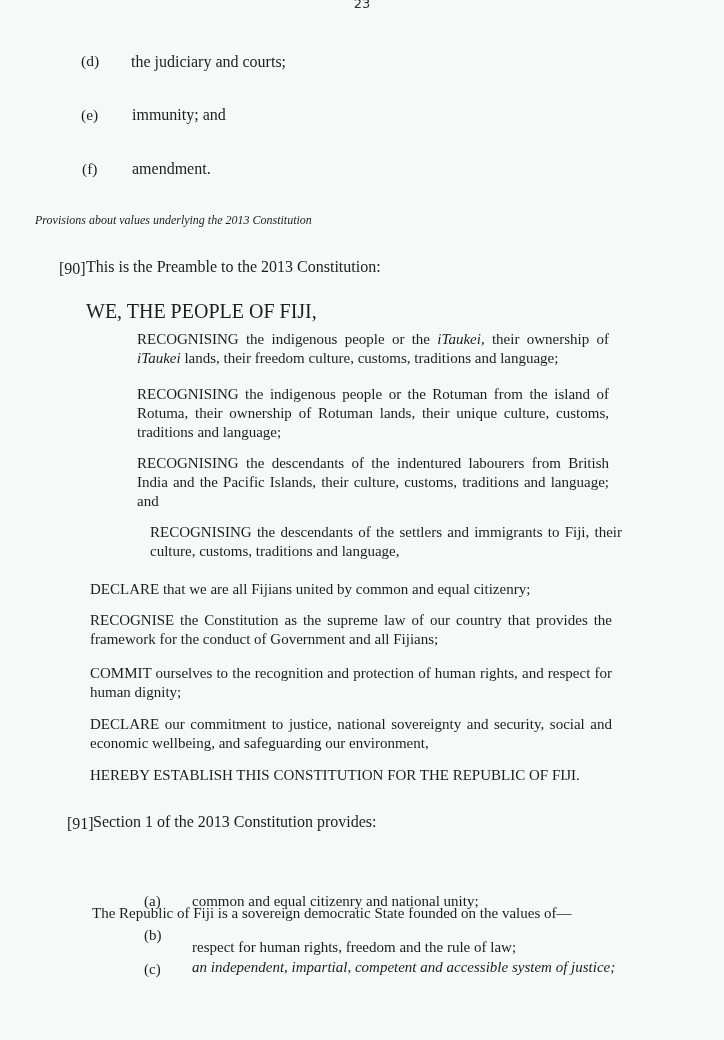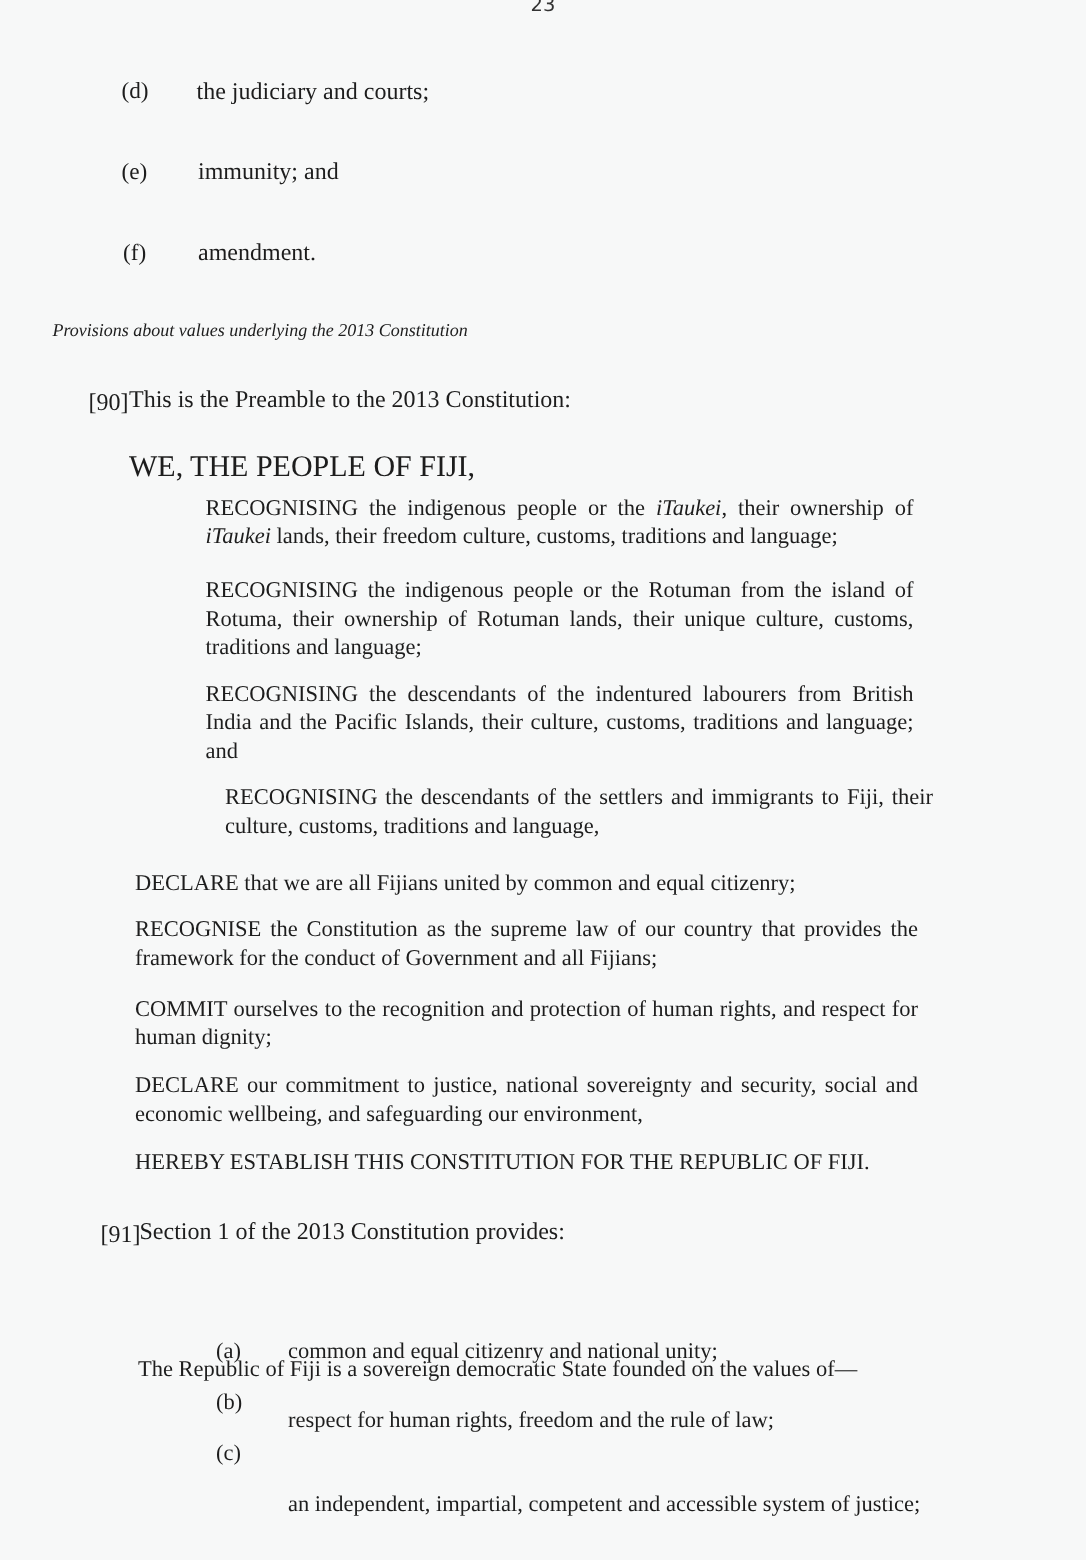--- a/index.html
+++ b/index.html
@@ -60,13 +60,13 @@
 <span class="para-num" style="left:43px;top:815px;">[91]</span>
 <span class="para-text" style="left:93px;top:813px;">Section 1 of the 2013 Constitution provides:</span>
 
 <div class="abs" style="left:92px;top:858px;font-size:15px;margin-top:46px;">The Republic of Fiji is a sovereign democratic State founded on the values of—</div>
 
 <span class="item-label" style="left:144px;top:893px;font-size:15px;">(a)</span>
 <span class="abs" style="left:192px;top:892px;font-size:15px;">common and equal citizenry and national unity;</span>
 <span class="item-label" style="left:144px;top:927px;font-size:15px;">(b)</span>
 <span class="abs" style="left:192px;top:926px;font-size:15px;margin-top:12px;">respect for human rights, freedom and the rule of law;</span>
 <span class="item-label" style="left:144px;top:961px;font-size:15px;">(c)</span>
-<div class="block wrap" style="left:192px;top:994px;width:425px;">an independent, impartial, competent and accessible system of justice;</div>
+<div class="block wrap" style="left:192px;top:958px;width:425px;font-style:italic;">an independent, impartial, competent and accessible system of justice;</div>
 
 </body></html>

